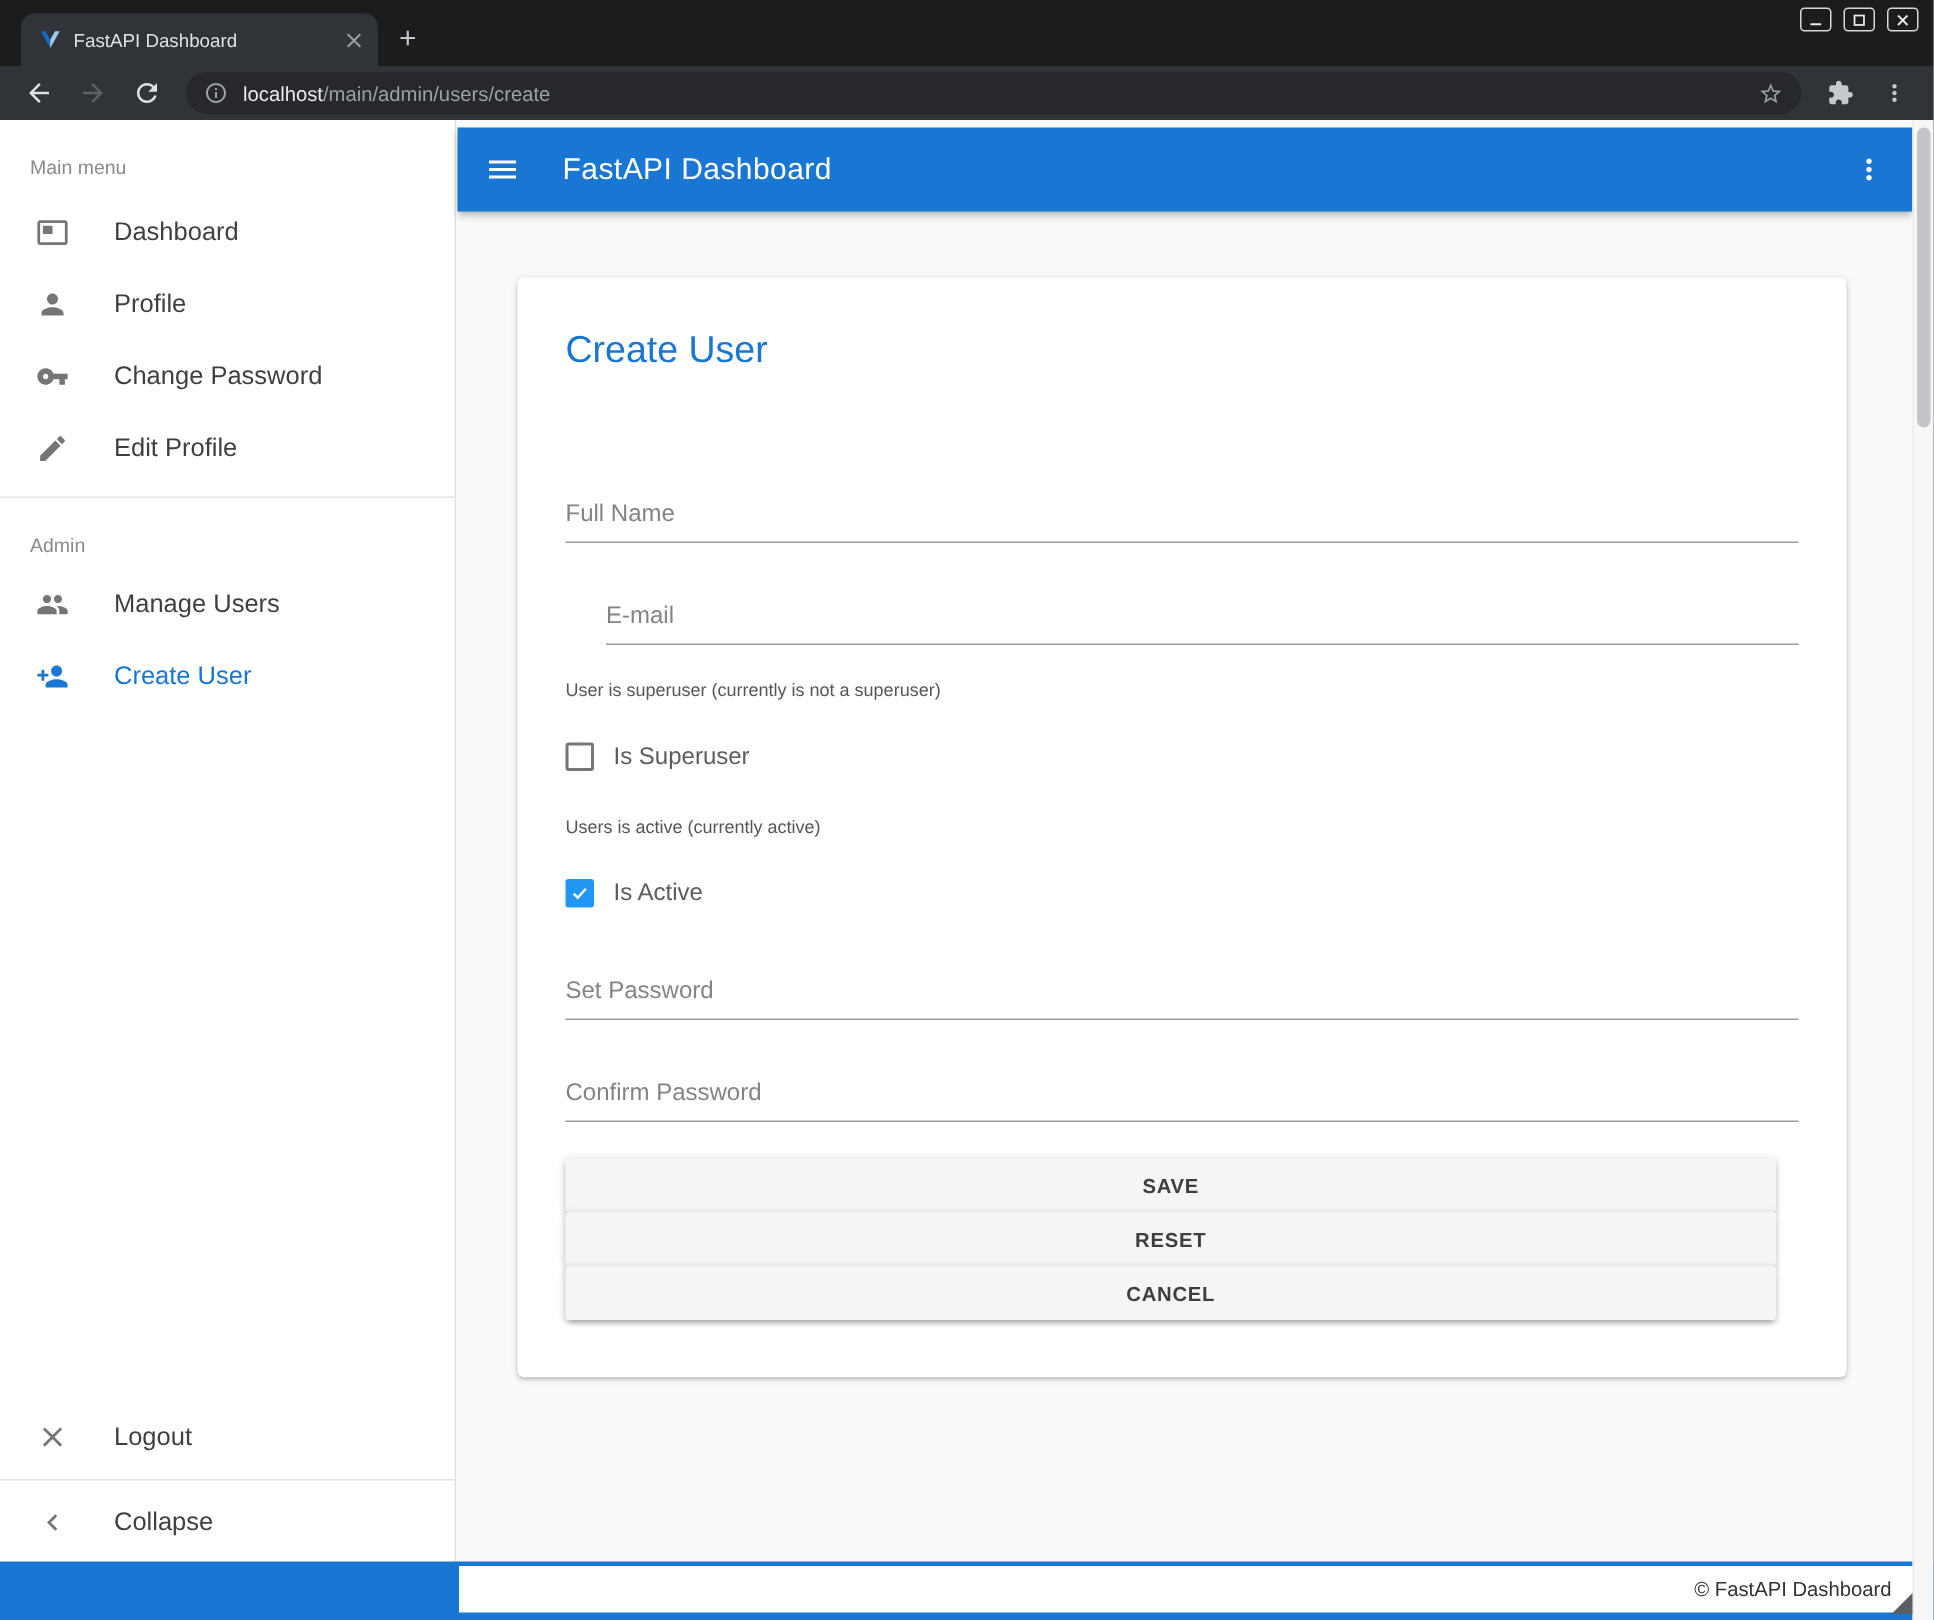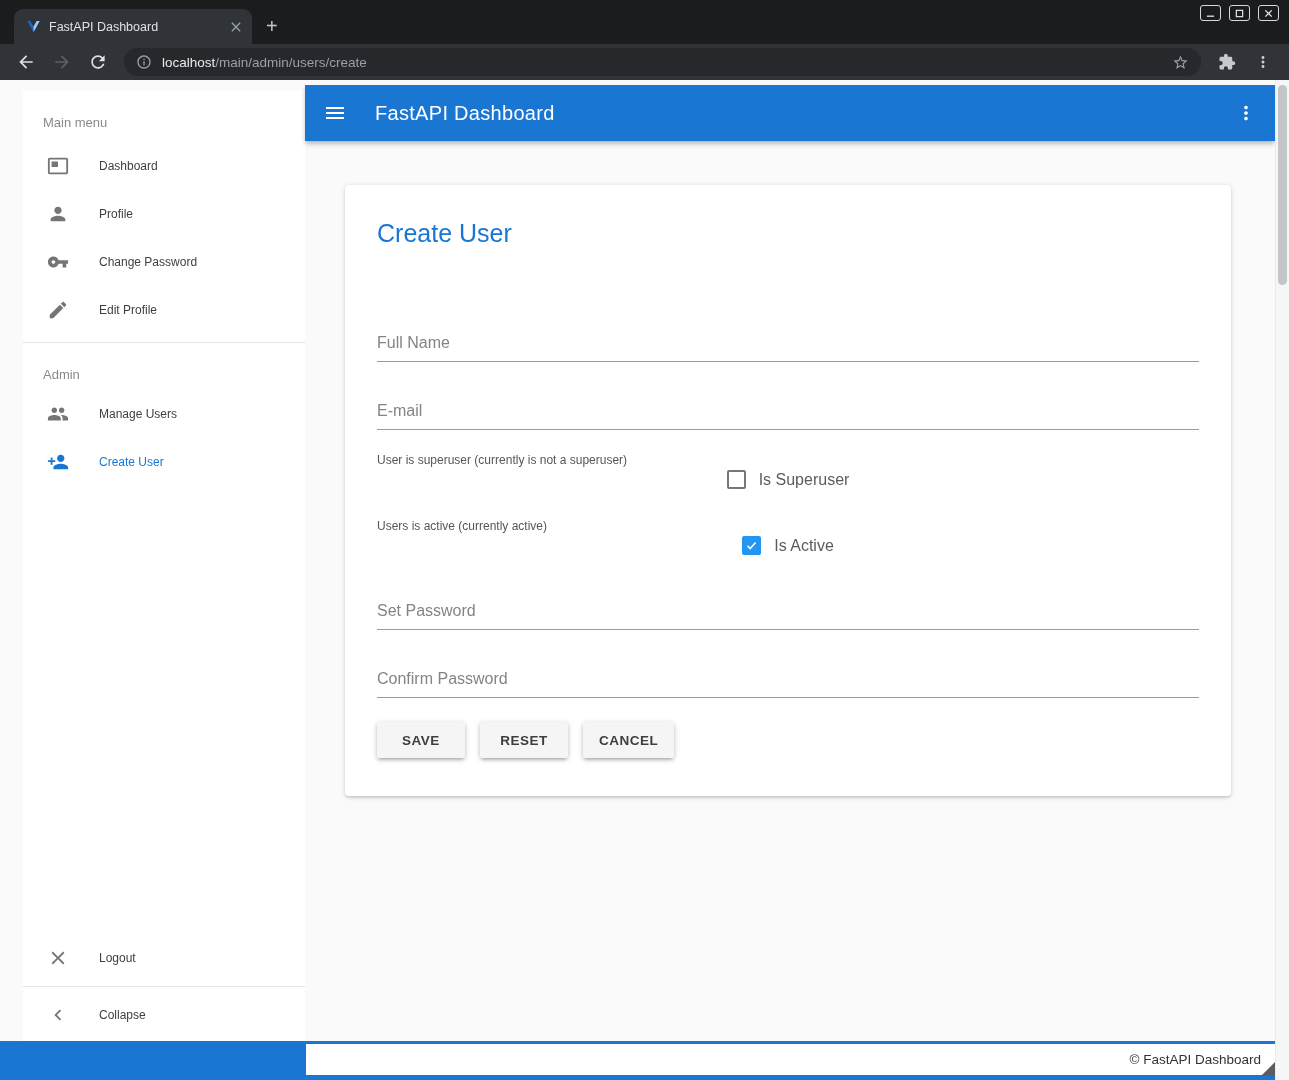--- a/index.html
+++ b/index.html
@@ -29,24 +29,24 @@
   .url{ font-size:13.5px; margin-left:10px; flex:1; white-space:nowrap; overflow:hidden; }
   .url .host{ color:#e8eaed; }
   .url .path{ color:#9aa0a6; }
   .star{ width:17px; height:17px; color:#9aa0a6; flex:0 0 auto; }
   .toolbar-right-icon{ width:18px; height:18px; color:#c7cacd; margin:0 9px; flex:0 0 auto; }
 
   
   .viewport{ position:absolute; top:80px; left:0; right:0; bottom:0; background:#fafafa; }
 
   
-  .sidebar{ position:absolute; left:0; top:11px; bottom:39px; width:304px; background:#ffffff; border-right:1px solid #e2e2e2;margin-left:23px; }
+  .sidebar{ position:absolute; left:0; top:0; bottom:39px; width:304px; background:#ffffff; border-right:1px solid #e2e2e2; }
   .side-header{ padding:24px 20px 12px; font-size:13px; color:#8a8a8a; }
   .side-header.admin{ padding:16px 20px 8px; }
-  .side-item{ height:48px; display:flex; align-items:center; padding-left:24px; font-size:12px; color:#3f3f3f; cursor:pointer; }
+  .side-item{ height:48px; display:flex; align-items:center; padding-left:24px; font-size:17px; color:#3f3f3f; cursor:pointer; }
   .side-item .icon{ width:22px; height:22px; color:#757575; margin-right:30px; flex:0 0 auto; }
   .side-item.active{ color:#1976d2; }
   .side-item.active .icon{ color:#1976d2; }
   .divider{ border:none; border-top:1px solid #e4e4e4; margin:8px 0; }
   .side-bottom{ position:absolute; left:0; right:0; bottom:2px; }
   .side-bottom .divider{ margin:4px 0; }
 
   
   .main{ position:absolute; left:305px; top:0; right:14px; bottom:39px; }
   .appbar{ margin-top:5px; height:56px; background:#1976d2; display:flex; align-items:center; padding:0 18px;
@@ -55,31 +55,31 @@
   .appbar-title{ color:#ffffff; font-size:20px; font-weight:500; margin-left:28px; letter-spacing:.3px; }
   .appbar-dots{ margin-left:auto; width:22px; height:22px; color:#ffffff; }
   .content{ height:calc(100% - 61px); overflow:hidden; background:#fafafa; }
 
   
   .card{ margin:44px 0 0 40px; width:886px; background:#ffffff; border-radius:4px; padding:34px 32px 38px;
          box-shadow:0 1px 5px rgba(0,0,0,.15), 0 2px 2px rgba(0,0,0,.1); }
   .card-title{ color:#1976d2; font-size:25px; font-weight:400; line-height:29px; }
   .text-field{ border-bottom:1px solid #9b9b9b; padding-bottom:10px; font-size:16px; color:#848484; line-height:16px; cursor:text; }
   .tf-fullname{ margin-top:87px; }
-  .tf-email{ margin-top:41px; }
+  .tf-email{ margin-top:41px;margin-left:27px; }
   .tf-setpass{ margin-top:48px; }
   .tf-confirmpass{ margin-top:41px; }
   .hint{ font-size:12px; color:#565656; line-height:19px; }
   .hint-superuser{ margin-top:21px; }
   .hint-active{ margin-top:28px; }
-  .cb-row{ display:flex; align-items:center; cursor:pointer;justify-content:center; }
+  .cb-row{ margin-top:25px; display:flex; align-items:center; cursor:pointer; }
   .checkbox{ width:19px; height:19px; border:2px solid #777777; border-radius:2px; flex:0 0 auto; }
   .checkbox.checked{ border-color:#2196f3; background:#2196f3; padding:1px; }
   .cb-label{ margin-left:13px; font-size:16px; color:#5c5c5c; }
-  .btn-row{ margin-top:24px; display:flex; }
+  .btn-row{ margin-top:24px; display:flex;flex-direction:column; }
   .btn{ height:36px; min-width:88px; padding:0 16px; margin-right:15px; background:#f5f5f5; border:none; border-radius:2px;
         font-family:"Liberation Sans", sans-serif; font-size:13.5px; font-weight:bold; letter-spacing:.5px; color:#3e3e3e; cursor:pointer;
         box-shadow:0 3px 3px -2px rgba(0,0,0,.2), 0 2px 4px 0 rgba(0,0,0,.14), 0 1px 6px 0 rgba(0,0,0,.12); }
 
   
   .footer{ position:absolute; left:0; right:0; bottom:0; height:39px; background:#1976d2; }
   .footer-inner{ position:absolute; left:306px; right:4px; top:3px; bottom:5px; background:#ffffff;
                  display:flex; align-items:center; justify-content:flex-end; padding-right:24px;
                  font-size:13.5px; color:#333333; }
 

